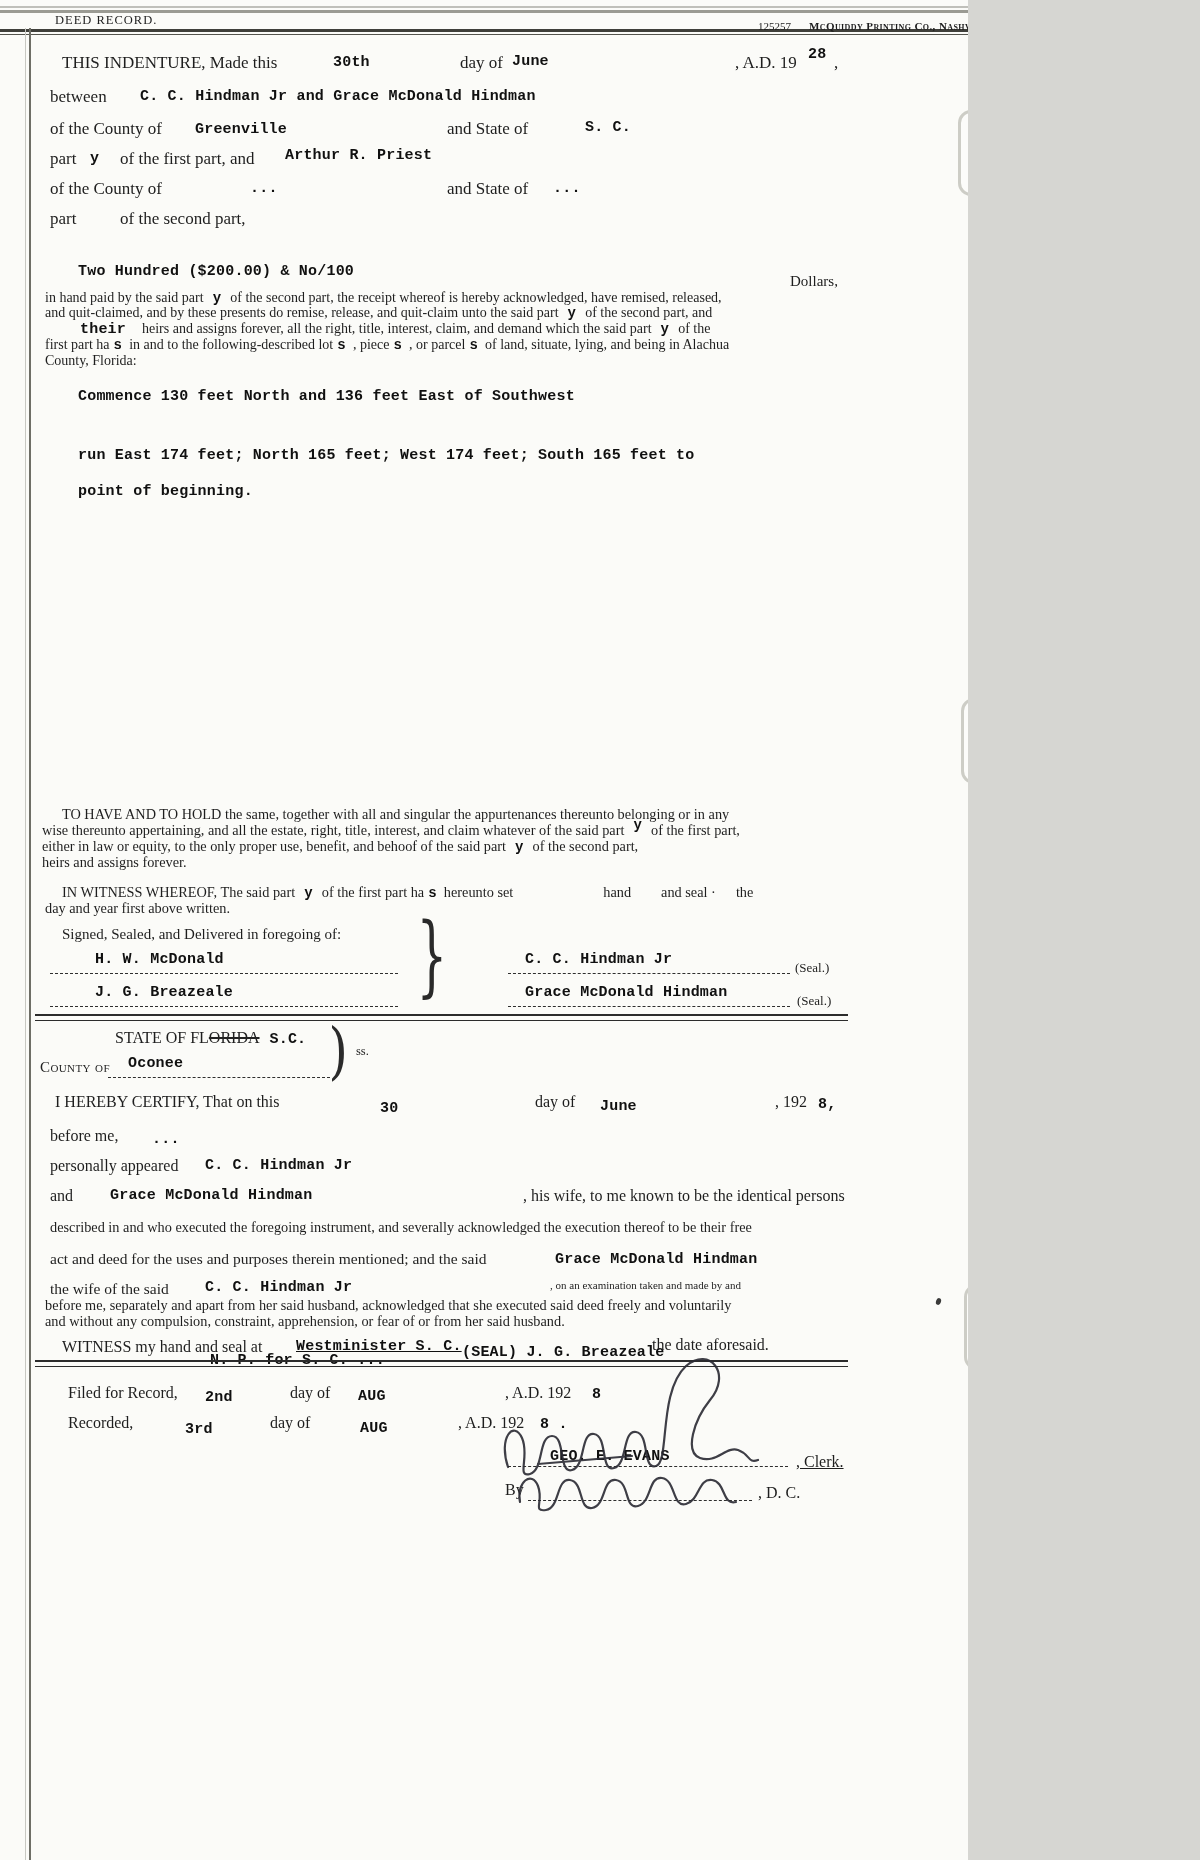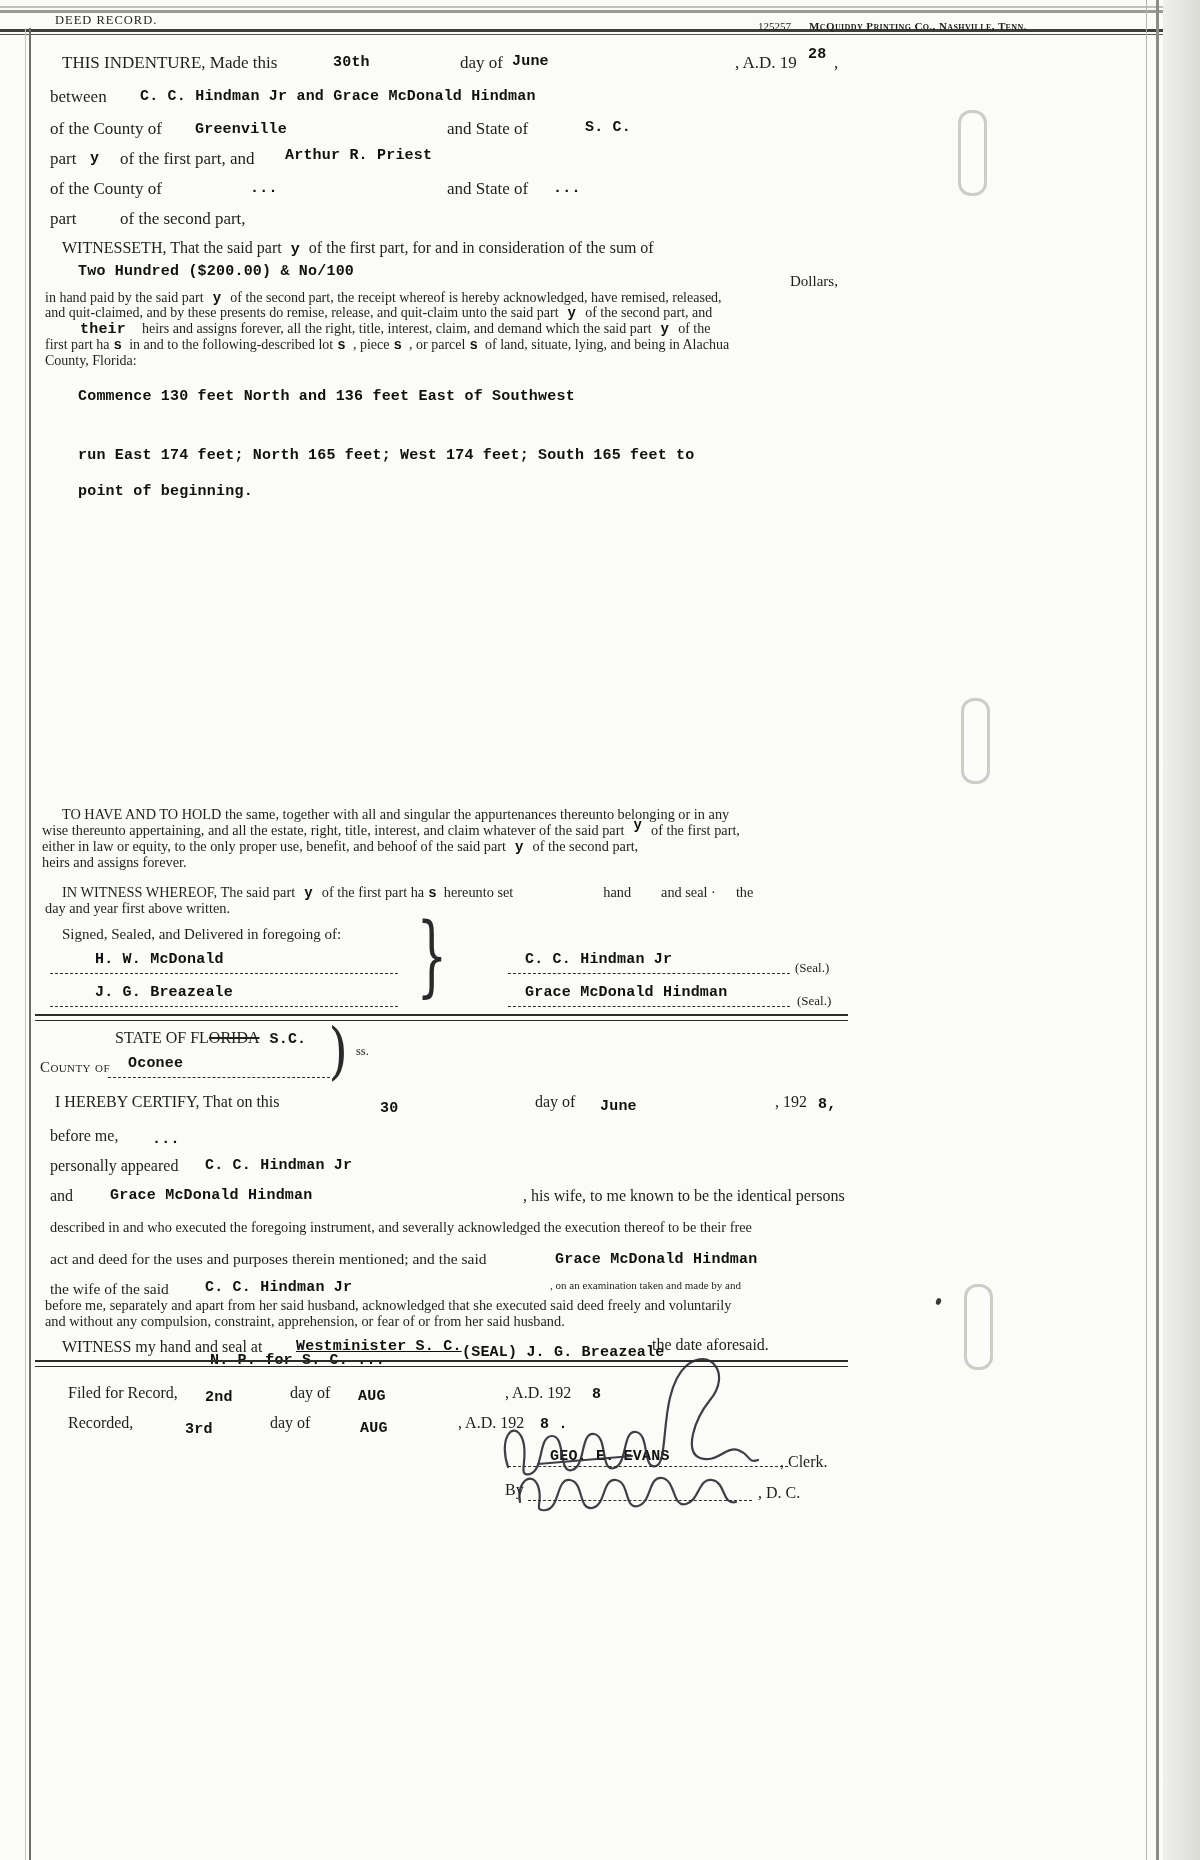--- a/index.html
+++ b/index.html
@@ -1,16 +1,16 @@
 <!DOCTYPE html>
 <html><head>
 <meta charset="utf-8">
 <style>
   html,body{margin:0;padding:0;background:#d6d6d2;}
-  .page{position:relative;width:1200px;height:1860px;background:#fbfbf8;overflow:hidden;
+  .page{position:relative;width:968px;height:1860px;background:#fbfbf8;overflow:hidden;
         font-family:"Liberation Serif",serif;color:#1e1e1e;}
   .ln{position:absolute;white-space:nowrap;line-height:1.25;}
   .pr{font-family:"Liberation Serif",serif;color:#1e1e1e;}
   .tw{font-family:"Liberation Mono","DejaVu Sans Mono",monospace;font-weight:700;color:#101010;letter-spacing:.2px;}
   .sc{font-variant:small-caps;letter-spacing:.4px;}
   .f17{font-size:17px;}.f16{font-size:16px;}.f15{font-size:15px;}.f14{font-size:14px;}
   .f143{font-size:14.3px;}.f13{font-size:13px;}.f125{font-size:12.5px;}.f11{font-size:11px;}
   .tw15{font-size:15px;}.tw14{font-size:14px;}
   .in{position:absolute;top:0;}
   .dash{position:absolute;height:0;border-bottom:1.6px dashed #2e2e2e;}
@@ -80,23 +80,20 @@
     <span class="in pr" style="left:50px;">of the County of</span>
     <span class="in tw tw15" style="left:250px;top:2px;">...</span>
     <span class="in pr" style="left:447px;">and State of</span>
     <span class="in tw tw15" style="left:553px;top:2px;">...</span>
   </div>
   <div class="ln f17" style="left:0;top:208px;width:900px;">
     <span class="in pr" style="left:50px;">part</span>
     <span class="in pr" style="left:120px;">of the second part,</span>
   </div>
 
-  <div class="ln f16" style="left:62px;top:238px;">
-    <span class="pr">WITNESSETH, That the said part</span><span class="tw tw15 ysp">y</span><span class="pr">of the first part, for and in consideration of the sum of</span>
-  </div>
   <div class="ln tw tw15" style="left:78px;top:263px;">Two Hundred ($200.00) &amp; No/100</div>
   <div class="ln pr f15" style="left:790px;top:272px;">Dollars,</div>
   <div class="ln f14" style="left:45px;top:289px;">
     <span class="pr">in hand paid by the said part</span><span class="tw tw14 ysp">y</span><span class="pr">of the second part, the receipt whereof is hereby acknowledged, have remised, released,</span>
   </div>
   <div class="ln f14" style="left:45px;top:304px;">
     <span class="pr">and quit-claimed, and by these presents do remise, release, and quit-claim unto the said part</span><span class="tw tw14 ysp">y</span><span class="pr">of the second part, and</span>
   </div>
   <div class="ln f14" style="left:80px;top:320px;">
     <span class="tw tw15">their</span><span class="pr" style="margin-left:16px;">heirs and assigns forever, all the right, title, interest, claim, and demand which the said part</span><span class="tw tw14 ysp">y</span><span class="pr">of the</span>
@@ -205,21 +202,21 @@
     <span class="in pr f16" style="left:68px;">Recorded,</span>
     <span class="in tw tw15" style="left:185px;top:8px;">3rd</span>
     <span class="in pr f16" style="left:270px;">day of</span>
     <span class="in tw tw15" style="left:360px;top:7px;">AUG</span>
     <span class="in pr f16" style="left:458px;">, A.D. 192</span>
     <span class="in tw tw15" style="left:540px;top:3px;">8 .</span>
   </div>
 
   <div class="ln tw tw15" style="left:550px;top:1448px;">GEO. E. EVANS</div>
   <div class="dash" style="left:508px;top:1466px;width:280px;"></div>
-  <div class="ln pr f16" style="left:780px;top:1452px;">, Clerk.</div>
+  <div class="ln pr f16" style="left:796px;top:1452px;text-decoration:underline;">, Clerk.</div>
   <div class="ln pr f16" style="left:505px;top:1480px;">By</div>
   <div class="dash" style="left:528px;top:1500px;width:224px;"></div>
   <div class="ln pr f16" style="left:758px;top:1483px;">, D. C.</div>
 
   <svg style="position:absolute;left:480px;top:1352px;" width="310" height="165" viewBox="0 0 310 165">
     <g fill="none" stroke="#2a2a33" stroke-width="2.2" stroke-linecap="round" opacity="0.9">
       <path d="M28,115 C18,85 34,68 42,86 C50,104 36,126 50,122 C64,118 58,84 72,84 C86,84 78,122 92,118 C106,114 100,80 114,82 C128,84 120,120 134,116 C148,112 142,78 156,80 C170,82 162,118 176,114 C190,110 178,40 206,14 C230,-6 252,22 230,48 C214,68 204,100 220,106 C236,112 246,94 258,98 C270,102 268,112 278,108"></path>
       <path d="M40,150 C36,130 52,118 58,134 C64,150 52,160 66,158 C80,156 76,126 90,128 C104,130 98,158 112,156 C126,154 122,126 136,128 C150,130 144,158 158,154 C172,150 168,124 182,126 C196,128 192,156 206,152 C220,148 218,126 232,128 C246,130 242,154 256,150"></path>
       <path d="M58,112 L152,104"></path>
     </g>

